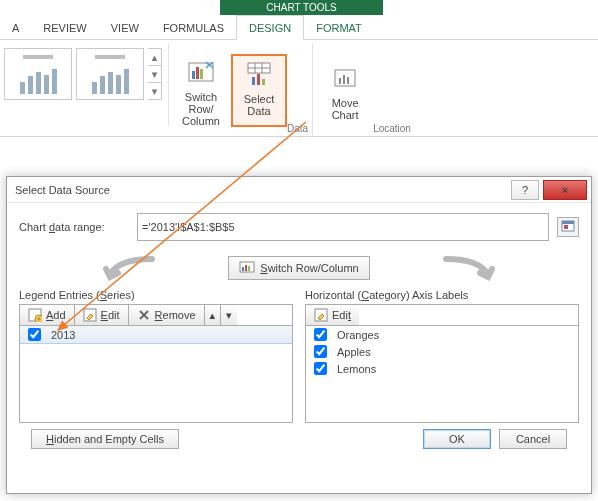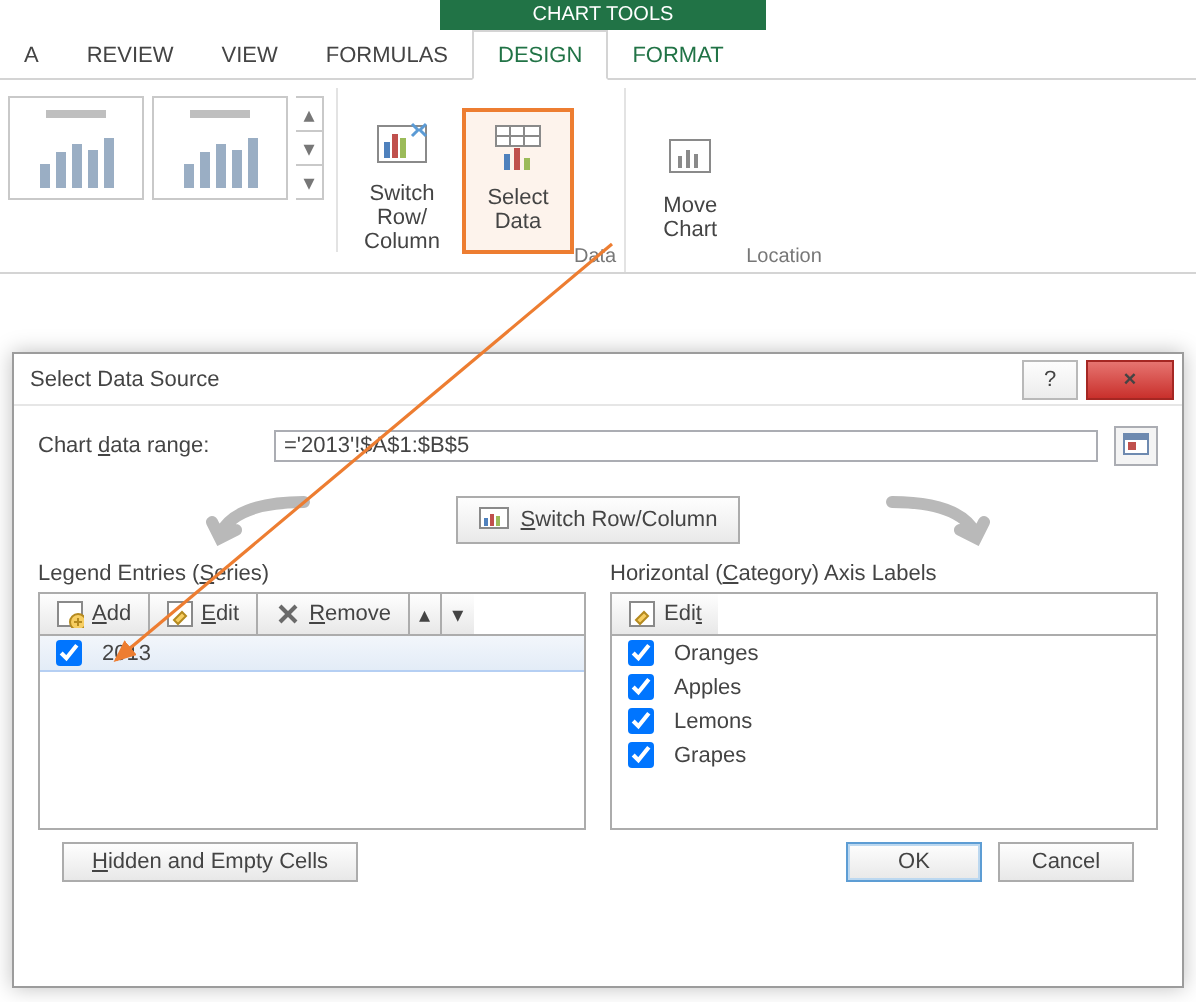--- a/index.html
+++ b/index.html
@@ -29,21 +29,21 @@
 .grp-label{color:#777;font-size:10px;margin-top:auto;padding-bottom:2px}
 
 .dialog{position:absolute;left:6px;top:176px;width:586px;height:318px;border:1px solid #9c9c9c;background:#fff;box-shadow:0 0 10px rgba(0,0,0,.25)}
 .titlebar{height:26px;background:#fff;border-bottom:1px solid #e6e6e6;display:flex;align-items:center;padding-left:8px}
 .titlebar .ttl{flex:1}
 .tbtn{width:28px;height:20px;border:1px solid #b9b9b9;display:flex;align-items:center;justify-content:center;margin-right:4px;background:linear-gradient(#fdfdfd,#ececec);font-size:11px}
 .tbtn.close{background:linear-gradient(#e67470,#c9302c);color:#fff;border-color:#a52723;width:44px;font-weight:bold}
 .dlg-body{padding:10px 12px 8px}
 .row-range{display:flex;align-items:center;gap:8px;margin-bottom:14px}
 .row-range label{width:110px;}
-.range-input{flex:1;height:16px;border:1px solid #abadb3;padding:0 4px;background:#fff}
+.range-input{flex:1;height:28px;border:1px solid #abadb3;padding:0 4px;background:#fff}
 .range-btn{width:22px;height:20px;border:1px solid #abadb3;background:#f4f4f4;display:flex;align-items:center;justify-content:center}
 .switch-row{display:flex;align-items:center;justify-content:center;gap:72px;margin-bottom:8px}
 .curve{width:58px;height:26px}
 .switch-btn{border:1px solid #acacac;background:linear-gradient(#fefefe,#e9e9e9);padding:3px 10px;display:flex;align-items:center;gap:5px;cursor:pointer}
 .cols{display:flex;gap:12px}
 .col{flex:1}
 .sect-label{margin-bottom:3px}
 .sect-label u{text-decoration:underline}
 .toolbar{display:flex;border:1px solid #acacac;border-bottom:none}
 .tbutton{border-right:1px solid #acacac;background:linear-gradient(#fefefe,#e8e8e8);padding:3px 8px;display:flex;align-items:center;gap:4px;cursor:pointer}
@@ -262,24 +262,20 @@
               <span>Oranges</span>
             </div>
           <div class="lrow">
               <input type="checkbox" checked="" style="">
               <span>Apples</span>
             </div>
           <div class="lrow">
               <input type="checkbox" checked="" style="">
               <span>Lemons</span>
             </div>
-          <div class="lrow">
-              <input type="checkbox" checked="" style="">
-              <span>Grapes</span>
-            </div>
         </div>
       </div>
     </div>
 
     <div class="dlg-footer">
       <div class="btn"><u>H</u>idden and Empty Cells</div>
       <div class="spacer"></div>
       <div class="btn primary">OK</div>
       <div class="btn">Cancel</div>
     </div>

